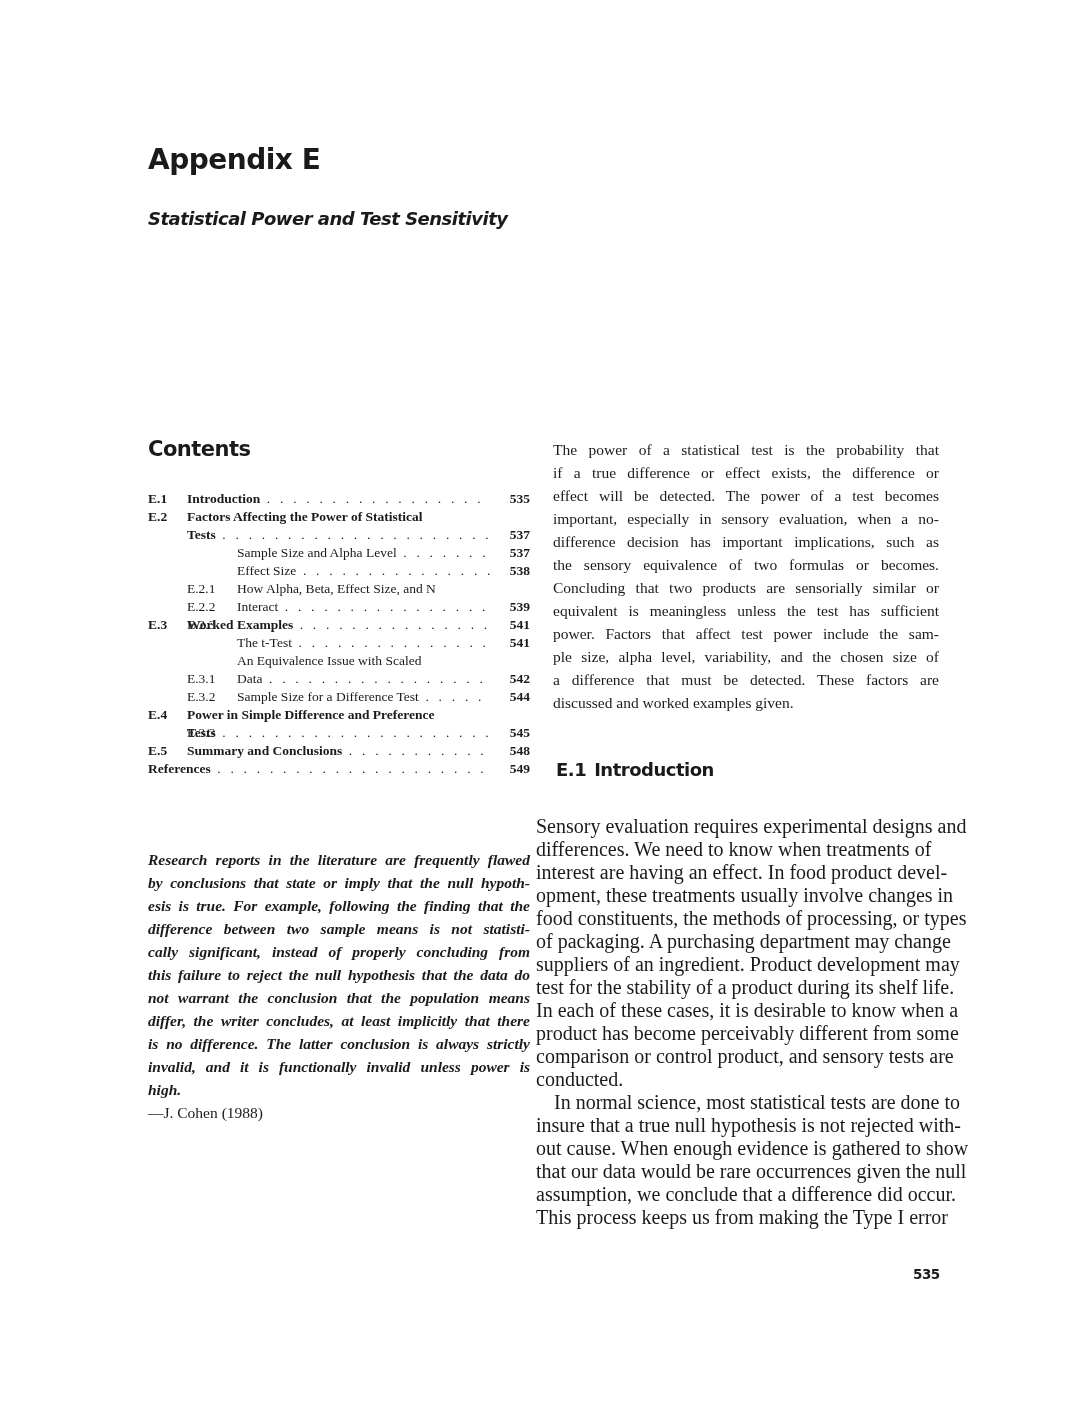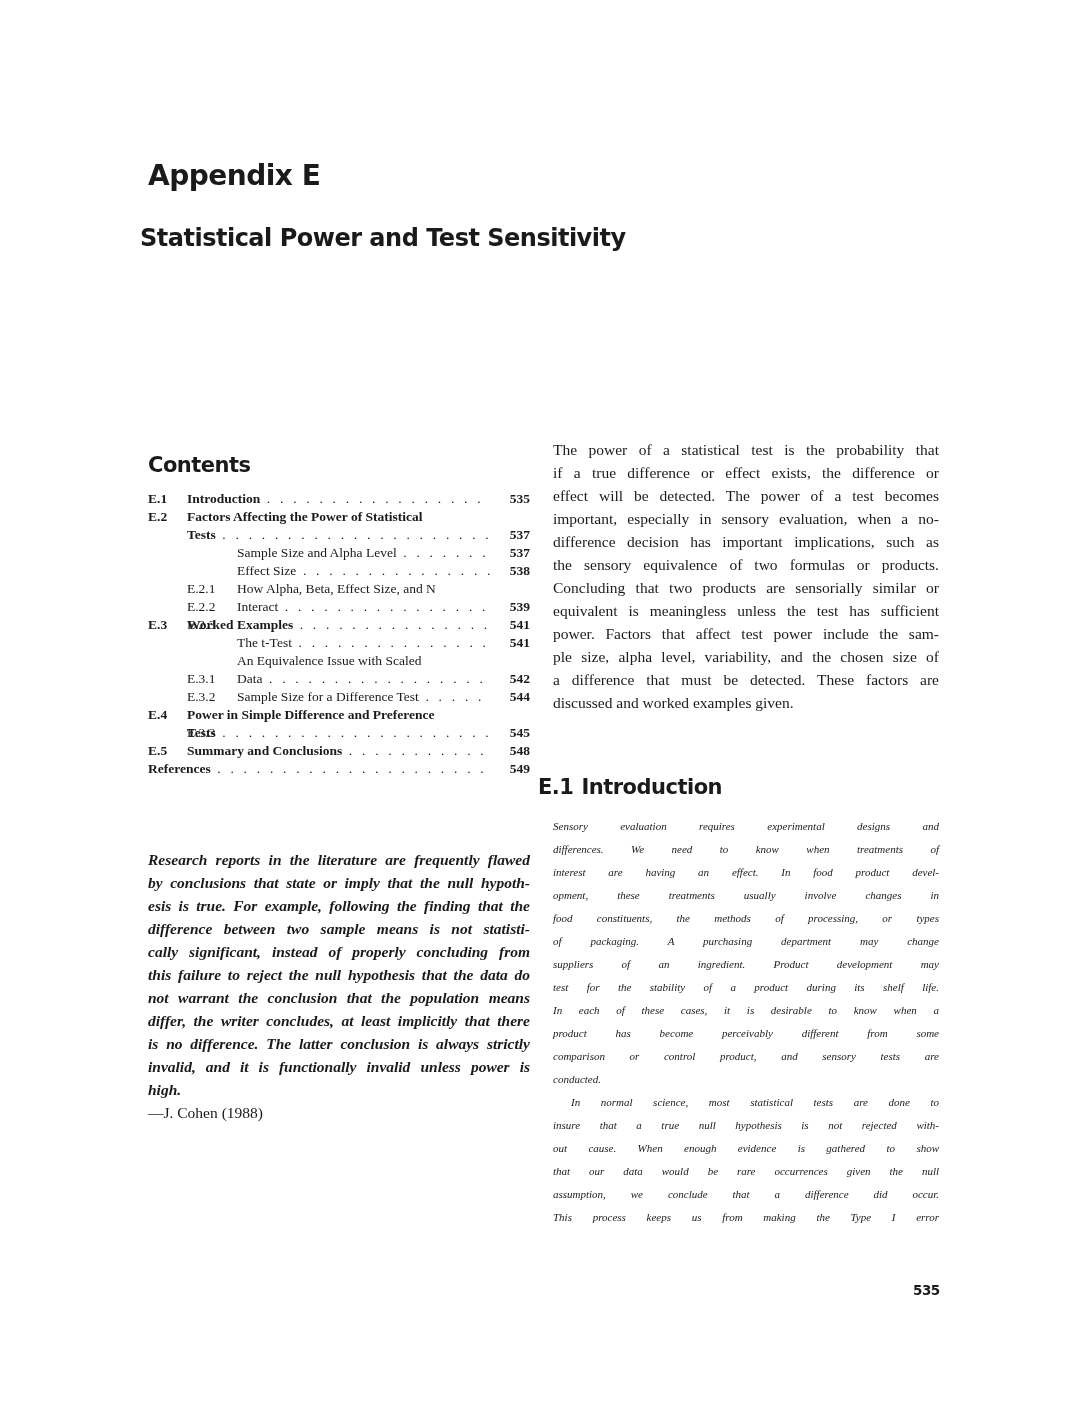--- a/index.html
+++ b/index.html
@@ -1,39 +1,39 @@
 <!DOCTYPE html>
 <html><head>
 <meta charset="utf-8">
 <style>
   html, body { margin: 0; padding: 0; background: #ffffff; }
   body { width: 1088px; height: 1408px; position: relative; overflow: hidden; color: #1a1a1a; }
-  .sans { font-family: "DejaVu Sans", "Liberation Sans", sans-serif; font-weight: bold; letter-spacing: -0.5px; margin-top: 16px; }
+  .sans { font-family: "DejaVu Sans", "Liberation Sans", sans-serif; font-weight: bold; letter-spacing: -0.5px; }
   .serif { font-family: "Liberation Serif", "DejaVu Serif", serif; }
   #appendix-label { position: absolute; left: 148px; top: 143px; font-size: 28px; }
-  #chapter-title { position: absolute; left: 140px; top: 208px; font-size: 24px; }
+  #chapter-title { position: absolute; left: 148px; top: 208px; font-size: 18px; font-style: italic; }
   #contents-heading { position: absolute; left: 148px; top: 437px; font-size: 21px; }
   #toc { position: absolute; left: 148px; top: 490px; width: 382px; font-size: 13.5px; }
   .toc-row { position: relative; height: 18px; line-height: 18px; white-space: nowrap; }
   .toc-row .num { position: absolute; left: 0; }
   .toc-row .title { position: absolute; left: 39px; right: 40px; overflow: hidden; }
   .toc-row.sub .num { left: 39px; margin-top: 36px; }
   .toc-row.sub .title { left: 89px; }
   .toc-row .page { position: absolute; right: 0; font-weight: bold; }
   .toc-row.lvl1 .num, .toc-row.lvl1 .title { font-weight: bold; }
   .toc-row.ref .title { left: 0; font-weight: bold; }
   .dots::after { content: " . . . . . . . . . . . . . . . . . . . . . . . . . . . . . . . . . . . . . . ."; letter-spacing: 3.2px; font-weight: normal; }
   #epigraph { position: absolute; left: 148px; top: 848px; width: 382px; font-size: 15.5px; font-style: italic; font-weight: bold; }
   .line { height: 23px; line-height: 23px; white-space: nowrap; text-align: justify; text-align-last: justify; }
   .line.last { text-align-last: left; }
   #attribution { text-align: left; font-style: normal; font-weight: normal; font-size: 15.5px; height: 23px; line-height: 23px; margin-top: 0; }
   #abstract { position: absolute; left: 553px; top: 438px; width: 386px; font-size: 15.5px; }
-  #section-heading { position: absolute; left: 538px; top: 759px; font-size: 21px; }
+  #section-heading { position: absolute; left: 556px; top: 759px; font-size: 18px; }
   #section-heading .secnum { margin-right: 8px; }
-  #intro-body { position: absolute; left: 553px; top: 815px; width: 386px; font-size: 11px; font-style: italic; }
+  #intro-body { position: absolute; left: 536px; top: 815px; width: 386px; font-size: 20px; }
   .indent { text-indent: 18px; }
   #page-number { position: absolute; left: 913px; top: 1266px; font-size: 13.5px; }
 </style>
 </head>
 <body>
 
 <div id="appendix-label" class="sans">Appendix E</div>
 <div id="chapter-title" class="sans">Statistical Power and Test Sensitivity</div>
 
 <div id="contents-heading" class="sans">Contents</div>
@@ -138,21 +138,21 @@
   <div class="line last">high.</div>
   <div id="attribution">—J. Cohen (1988)</div>
 </div>
 
 <div id="abstract" class="serif">
   <div class="line">The power of a statistical test is the probability that</div>
   <div class="line">if a true difference or effect exists, the difference or</div>
   <div class="line">effect will be detected. The power of a test becomes</div>
   <div class="line">important, especially in sensory evaluation, when a no-</div>
   <div class="line">difference decision has important implications, such as</div>
-  <div class="line">the sensory equivalence of two formulas or products.</div>
+  <div class="line">the sensory equivalence of two formulas or becomes.</div>
   <div class="line">Concluding that two products are sensorially similar or</div>
   <div class="line">equivalent is meaningless unless the test has sufficient</div>
   <div class="line">power. Factors that affect test power include the sam-</div>
   <div class="line">ple size, alpha level, variability, and the chosen size of</div>
   <div class="line">a difference that must be detected. These factors are</div>
   <div class="line last">discussed and worked examples given.</div>
 </div>
 
 <div id="section-heading" class="sans">
   <span class="secnum">E.1</span><span>Introduction</span>

